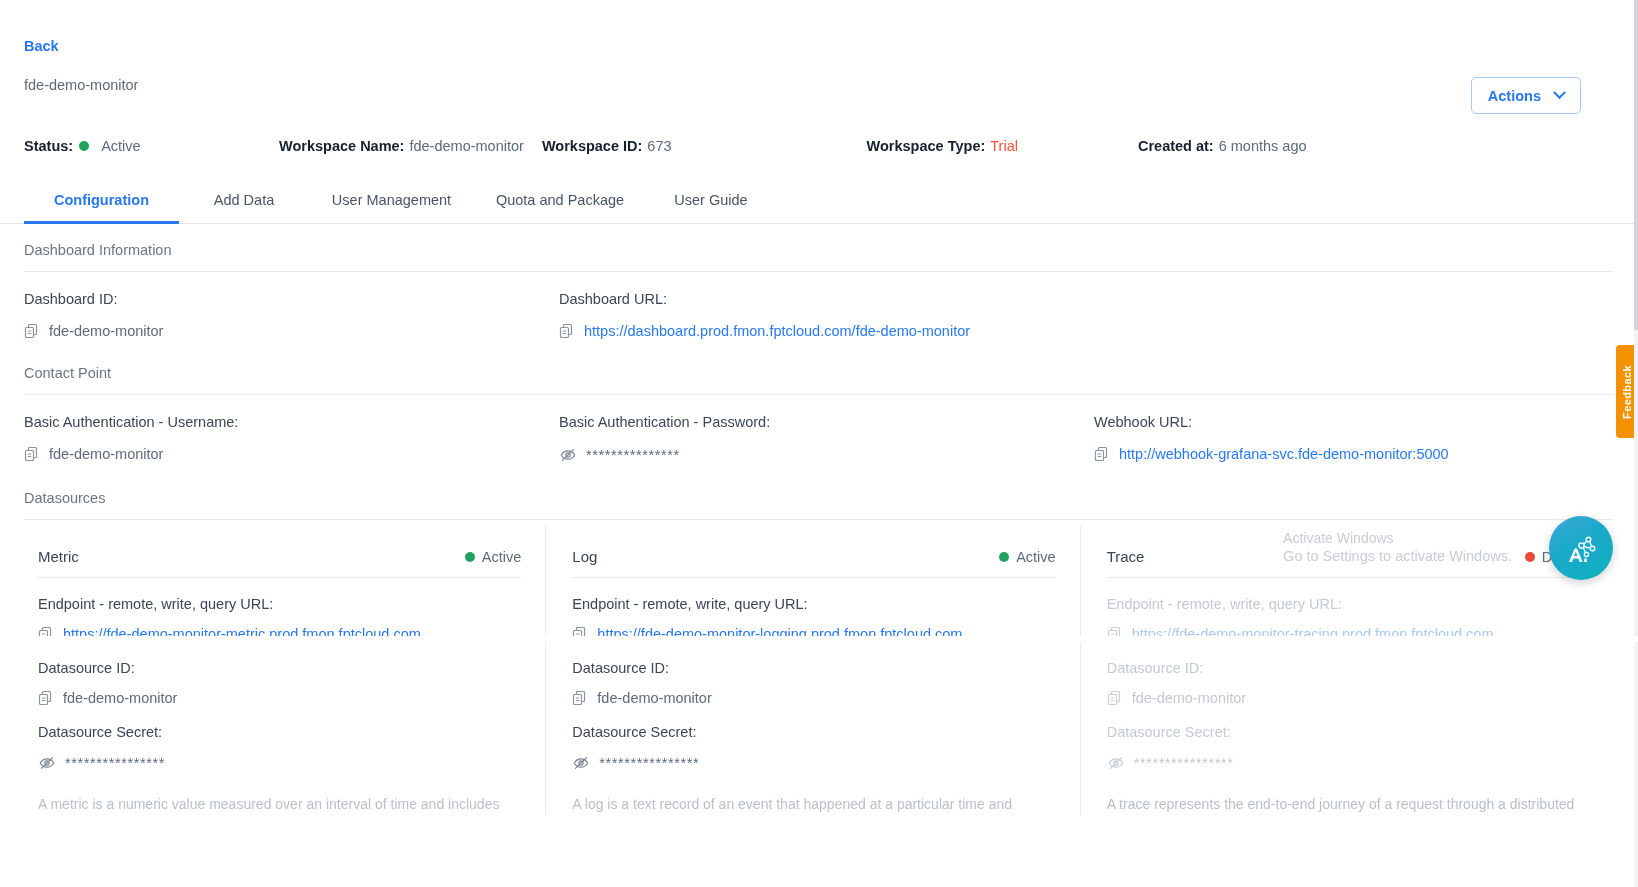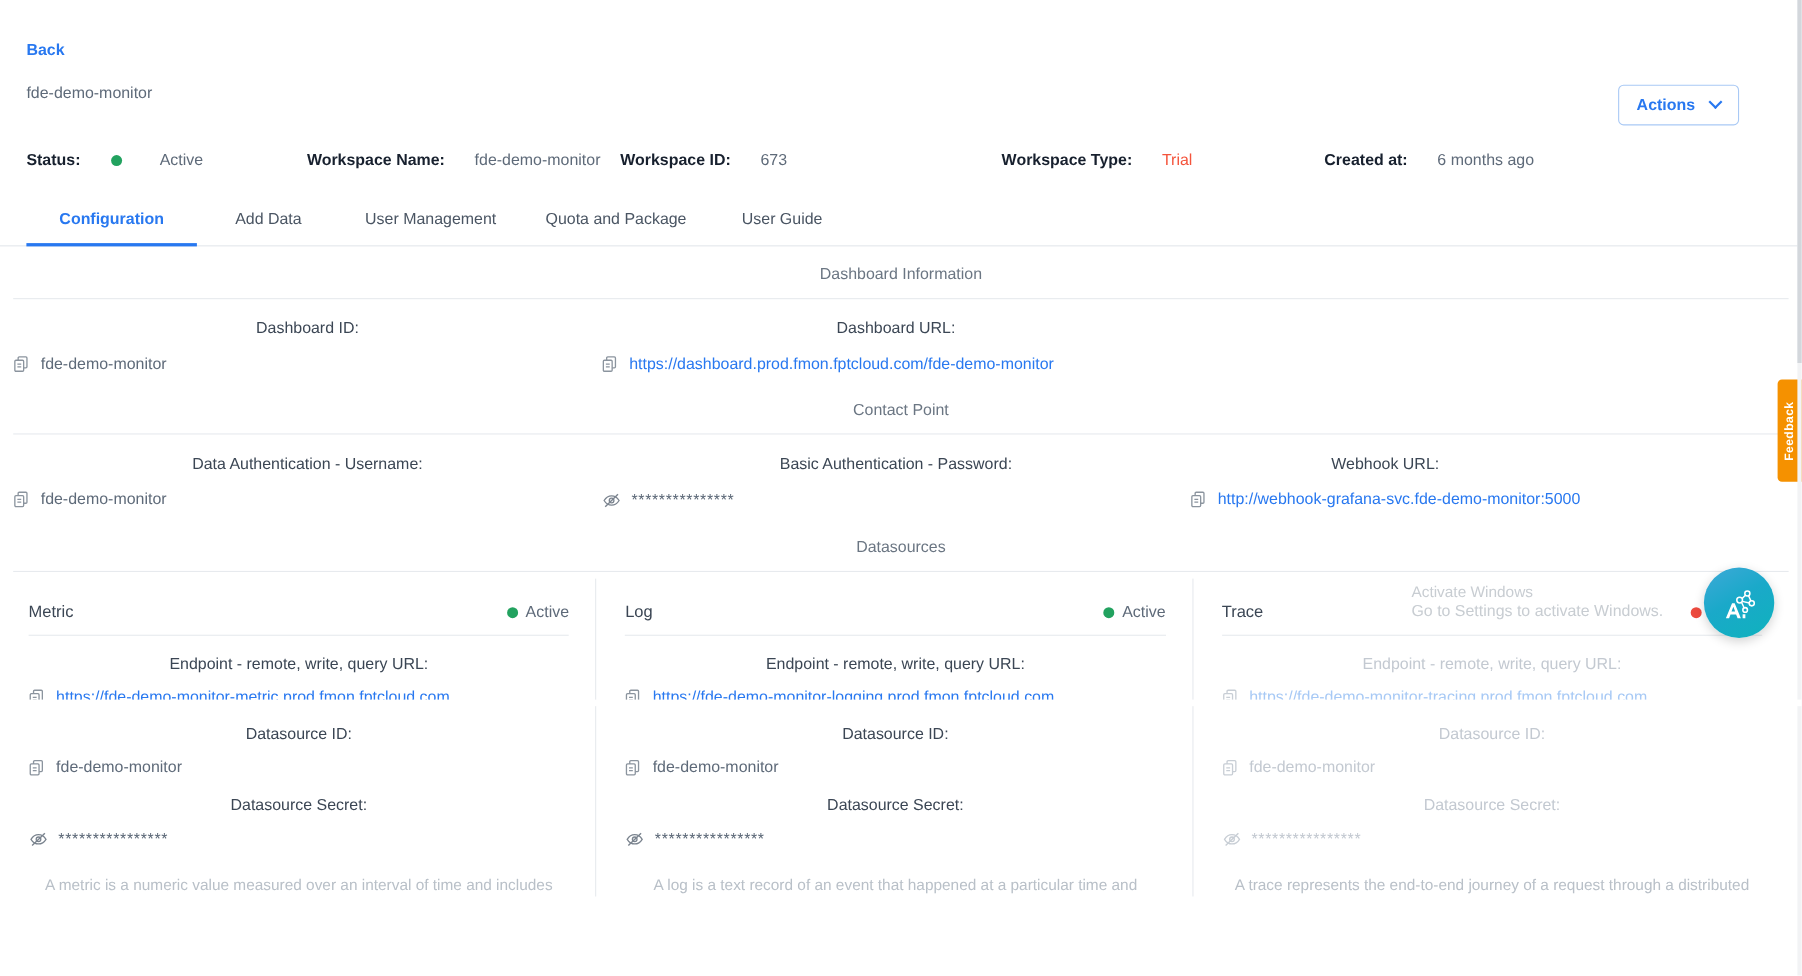--- a/index.html
+++ b/index.html
@@ -80,21 +80,21 @@
   }
 
   
   .meta-row {
     display: flex;
     align-items: center;
     margin-top: 24px;
     font-size: 14.5px;
     padding: 0 24px;
   }
-  .meta-item { display: flex; align-items: center; white-space: nowrap; gap: 22px; }
+  .meta-item { display: flex; align-items: center; white-space: nowrap; }
   .meta-label { font-weight: 700; color: #17202e; }
   .meta-value { color: #5e6a79; margin-left: 5px; }
   .meta-value.accent-red { color: #f4543c; }
   .dot {
     display: inline-block;
     width: 10px; height: 10px;
     border-radius: 50%;
     margin: 0 7px 0 6px;
   }
   .dot.green { background: #22a25f; }
@@ -128,23 +128,22 @@
   .tab.active::after {
     content: "";
     position: absolute;
     left: 0; right: 0; bottom: -1px;
     height: 3px;
     background: #2878f0;
   }
 
   
   .content {
-    padding: 0 12px;
+    padding: 0 24px;
     background: #ffffff;
-    text-align: center;
   }
   .section-title {
     font-size: 14.5px;
     color: #6b7683;
     padding: 18px 0 13px 0;
     border-bottom: 1px solid #e7eaee;
   }
   .field-grid {
     display: flex;
     align-items: flex-start;
@@ -403,21 +402,21 @@
               </svg>
           </span>
           <a>https://dashboard.prod.fmon.fptcloud.com/fde-demo-monitor</a>
         </div>
       </div>
     </div>
 
     <div class="section-title" style="padding-top:20px;">Contact Point</div>
     <div class="field-grid three">
       <div class="field">
-        <div class="field-label">Data Authentication - Username:</div>
+        <div class="field-label">Basic Authentication - Username:</div>
         <div class="field-value">
           <span class="icon">
             <svg width="16" height="16" viewBox="0 0 16 16" fill="none">
                 <rect x="1.5" y="4.5" width="8" height="10" rx="1" stroke="#8b949e" stroke-width="1.2"></rect>
                 <path d="M4.5 4.5V2.5a1 1 0 011-1h6a1 1 0 011 1v8a1 1 0 01-1 1h-2" stroke="#8b949e" stroke-width="1.2"></path>
                 <path d="M3.8 8h3.5M3.8 10.5h3.5" stroke="#8b949e" stroke-width="1.1"></path>
               </svg>
           </span>
           <span>fde-demo-monitor</span>
         </div>

